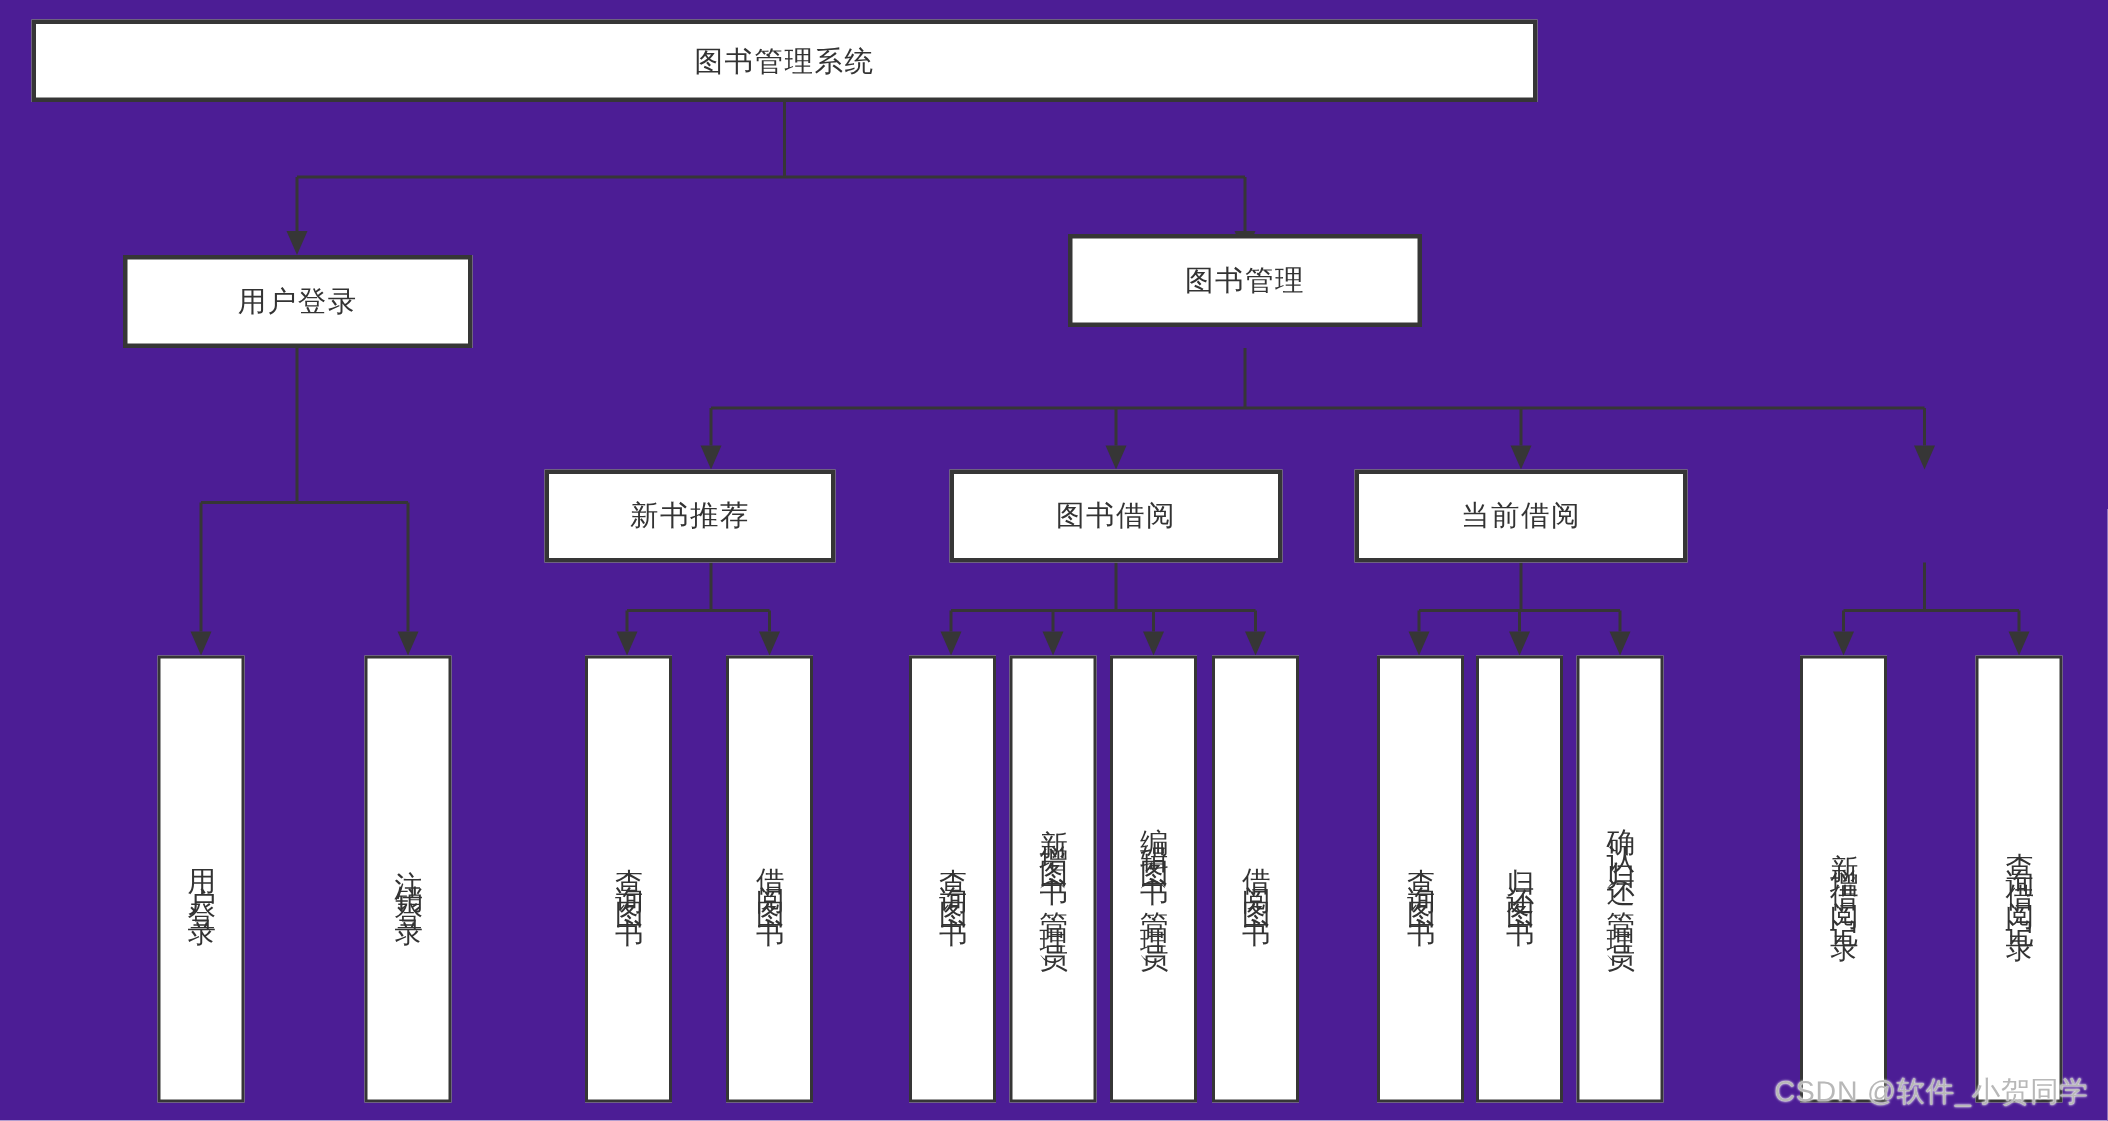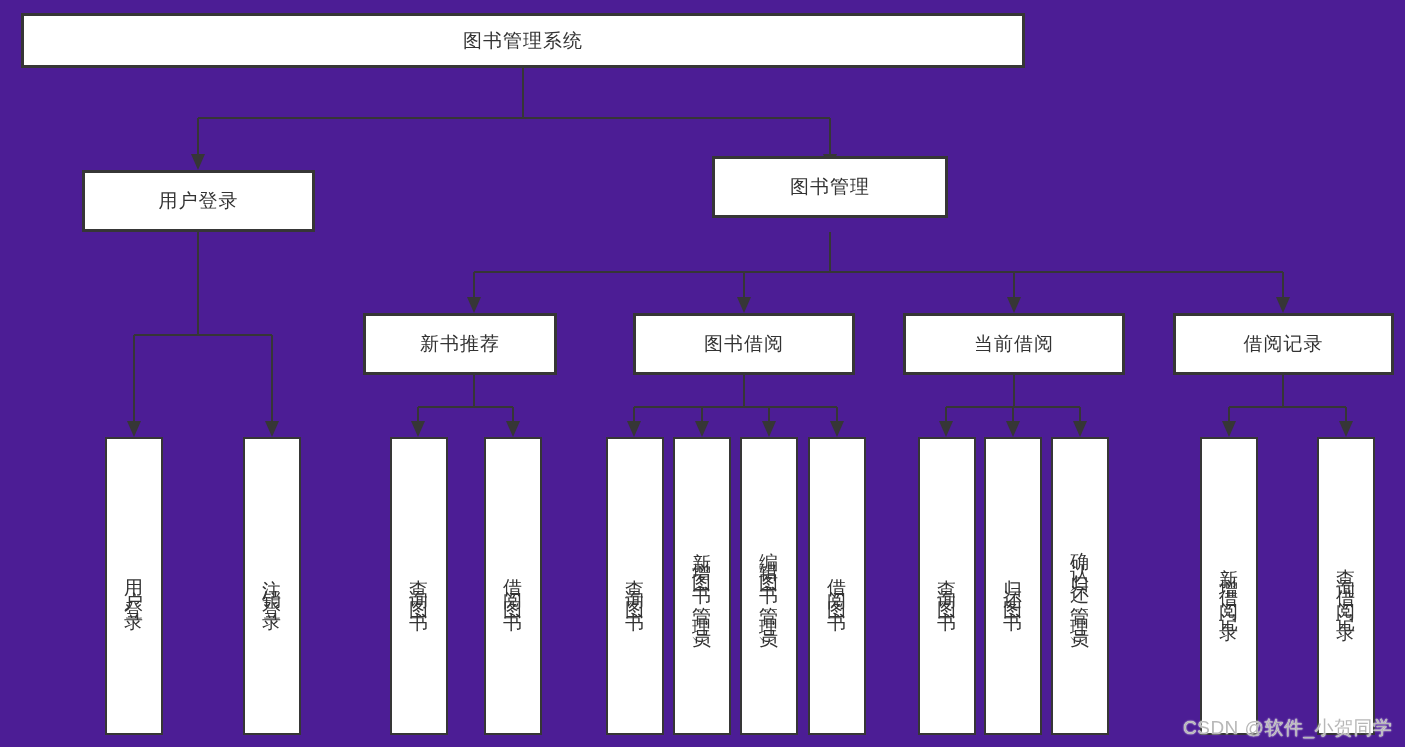--- a/index.html
+++ b/index.html
@@ -62,21 +62,20 @@
   </svg>
 
   <div class="box h" style="left:21px;top:13px;width:1004px;height:55px">图书管理系统</div>
 
   <div class="box h" style="left:82px;top:170px;width:233px;height:62px">用户登录</div>
   <div class="box h" style="left:712px;top:156px;width:236px;height:62px">图书管理</div>
 
   <div class="box h" style="left:363px;top:313px;width:194px;height:62px">新书推荐</div>
   <div class="box h" style="left:633px;top:313px;width:222px;height:62px">图书借阅</div>
   <div class="box h" style="left:903px;top:313px;width:222px;height:62px">当前借阅</div>
-  <div class="box h" style="left:1173px;top:313px;width:221px;height:62px">借阅记录</div>
 
   <div class="box v" style="left:105px;top:437px;width:58px;height:298px">用户登录</div>
   <div class="box v" style="left:243px;top:437px;width:58px;height:298px">注销登录</div>
 
   <div class="box v" style="left:390px;top:437px;width:58px;height:298px">查询图书</div>
   <div class="box v" style="left:484px;top:437px;width:58px;height:298px">借阅图书</div>
 
   <div class="box v" style="left:606px;top:437px;width:58px;height:298px">查询图书</div>
   <div class="box v" style="left:673px;top:437px;width:58px;height:298px">新增图书（管理员）</div>
   <div class="box v" style="left:740px;top:437px;width:58px;height:298px">编辑图书（管理员）</div>

